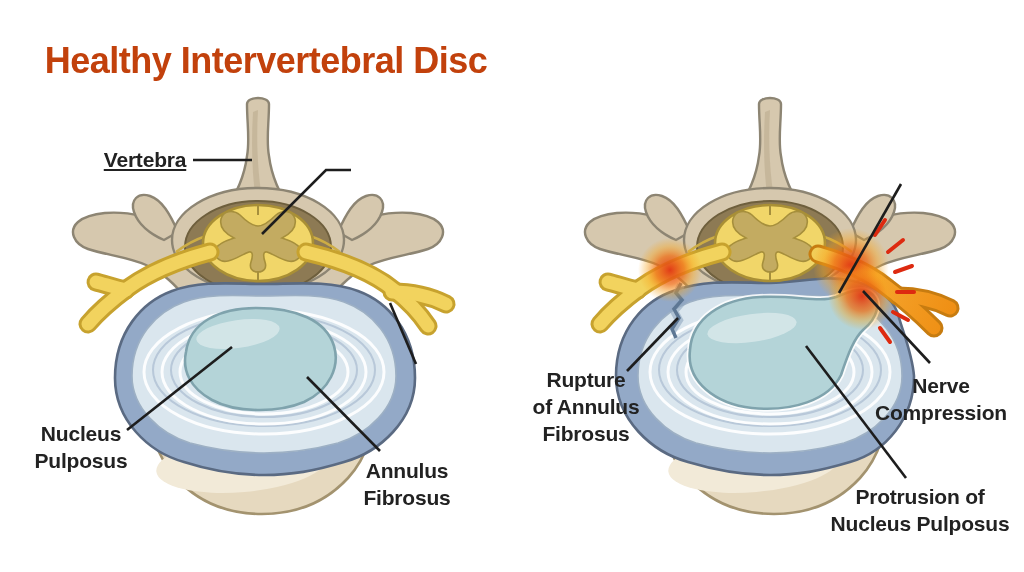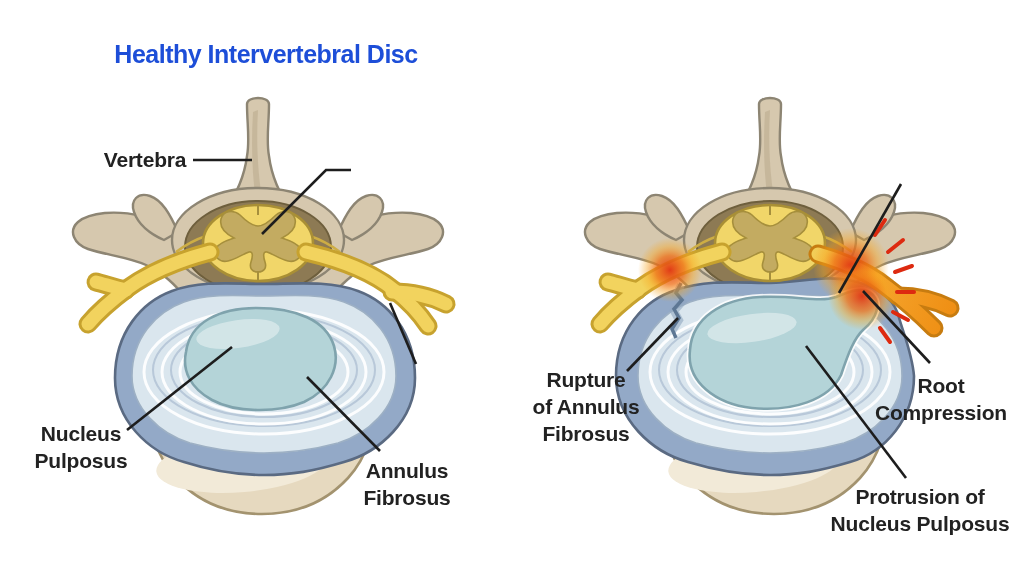--- a/index.html
+++ b/index.html
@@ -2,22 +2,22 @@
 <html><head>
 <meta charset="utf-8">
 <style>
   html,body{margin:0;padding:0;background:#fff;}
   .canvas{
     position:relative;width:1024px;height:572px;background:#ffffff;
     font-family:"Liberation Sans",sans-serif;overflow:hidden;
   }
   .artwork{position:absolute;left:0;top:0;width:1024px;height:572px;}
   .title{
-    position:absolute;font-weight:bold;font-size:25px;letter-spacing:-.5px;
-    color:#1d4ed8;text-align:center;white-space:nowrap;
+    position:absolute;font-weight:bold;font-size:36px;letter-spacing:-.5px;
+    color:#c2410c;text-align:center;white-space:nowrap;
   }
   .lbl{
     position:absolute;font-weight:bold;font-size:21px;line-height:27px;
     letter-spacing:-.2px;color:#222;text-align:center;white-space:pre-line;
   }
   
   .bone{fill:#d6c8ae;stroke:#8d8573;stroke-width:2.4;}
   .bone-shade{fill:#b9a98c;stroke:none;opacity:.55;}
   .canal{fill:#8d7a54;stroke:#6e5f3d;stroke-width:2;}
   .cord{fill:#f1d669;stroke:#a98f35;stroke-width:2.6;}
@@ -192,26 +192,26 @@
       <path class="leader" d="M307,377 L380,451"></path>
       <path class="leader" d="M901,184 L839,293"></path>
       <path class="leader" d="M627,371 L678,318"></path>
       <path class="leader" d="M930,363 L863,291"></path>
       <path class="leader" d="M906,478 L806,346"></path>
     </g>
   </svg>
 
   <div class="title" style="left:36px;top:40px;width:460px;">Healthy Intervertebral Disc</div>
 
-  <div class="lbl" style="left:85px;top:146px;width:120px;">Vertebra</div>
+  <div class="lbl" style="left:85px;top:146px;width:120px;text-decoration:underline;">Vertebra</div>
   <div class="lbl" style="left:21px;top:420px;width:120px;text-align:center;">Nucleus
 Pulposus</div>
   <div class="lbl" style="left:347px;top:457px;width:120px;">Annulus
 Fibrosus</div>
 
   <div class="lbl" style="left:526px;top:366px;width:120px;">Rupture
 of Annulus
 Fibrosus</div>
-  <div class="lbl" style="left:861px;top:372px;width:160px;">Root
+  <div class="lbl" style="left:861px;top:372px;width:160px;">Nerve
 Compression</div>
   <div class="lbl" style="left:820px;top:483px;width:200px;">Protrusion of
 Nucleus Pulposus</div>
 </div>
 
 </body></html>

